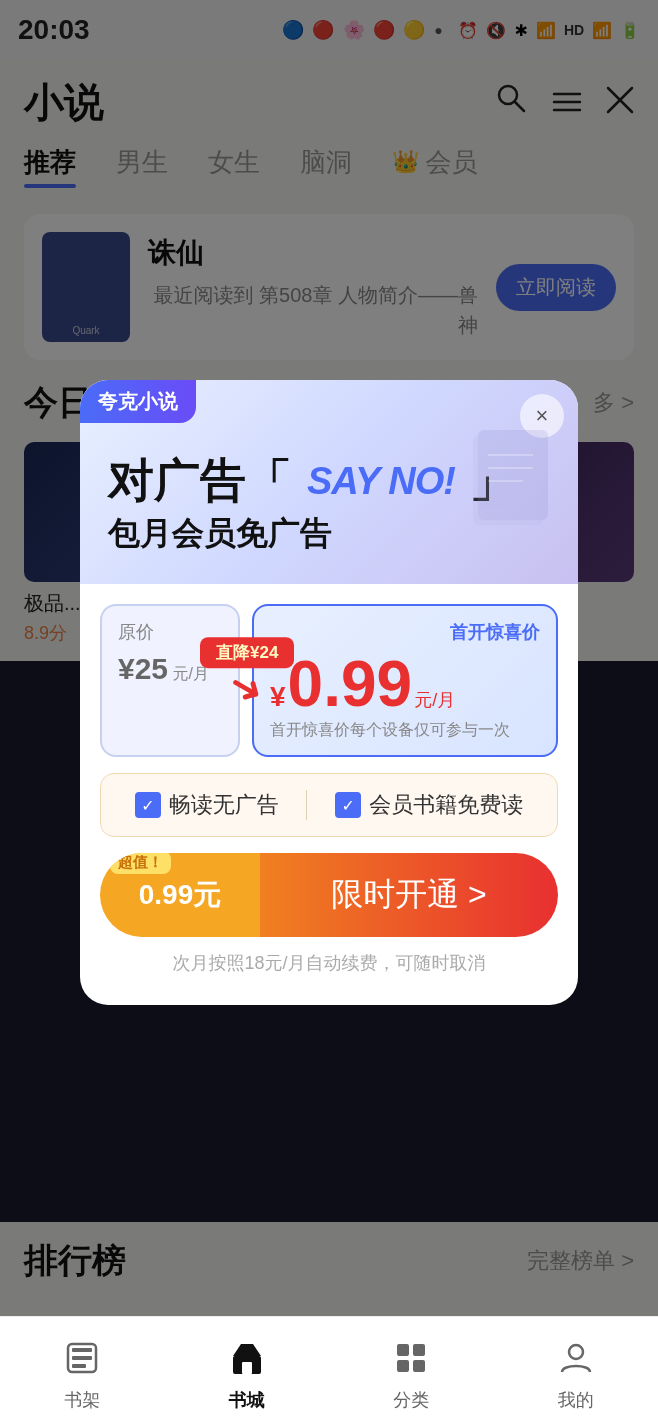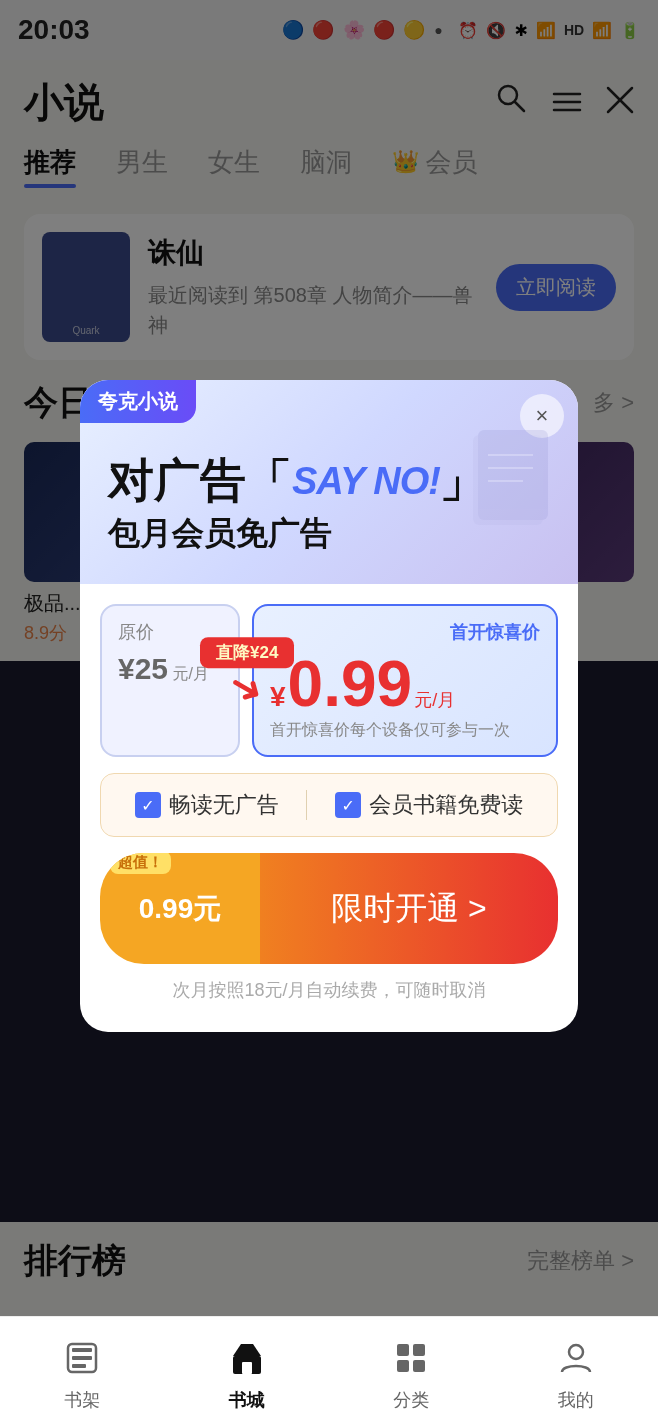--- a/index.html
+++ b/index.html
@@ -140,20 +140,21 @@
     .book-name {
       font-size: 28px;
       font-weight: 700;
       color: #111;
       margin-bottom: 8px;
     }
     .book-desc {
       font-size: 20px;
       color: #888;
       line-height: 1.5;
+      text-align: right;
     }
     .read-btn {
       background: #4a6cf7;
       color: #fff;
       border-radius: 24px;
       padding: 10px 20px;
       font-size: 20px;
       white-space: nowrap;
       flex-shrink: 0;
     }
@@ -256,21 +257,21 @@
       color: #555;
       cursor: pointer;
     }
 
     .modal-headline {
       margin-top: 40px;
     }
     .headline-line1 {
       display: flex;
       align-items: center;
-      gap: 0;
+      gap: 15px;
     }
     .headline-cn {
       font-size: 46px;
       font-weight: 900;
       color: #111;
     }
     .headline-en {
       font-size: 38px;
       font-weight: 900;
       color: #4a6cf7;
@@ -389,21 +390,21 @@
       height: 30px;
       background: #e0d0b0;
     }
 
     
     .cta-area {
       padding: 0 20px;
     }
     .cta-btn {
       width: 100%;
-      height: 111px;
+      height: 84px;
       border-radius: 44px;
       display: flex;
       overflow: hidden;
       position: relative;
     }
     .cta-price-part {
       background: #f5a623;
       display: flex;
       align-items: center;
       justify-content: center;

